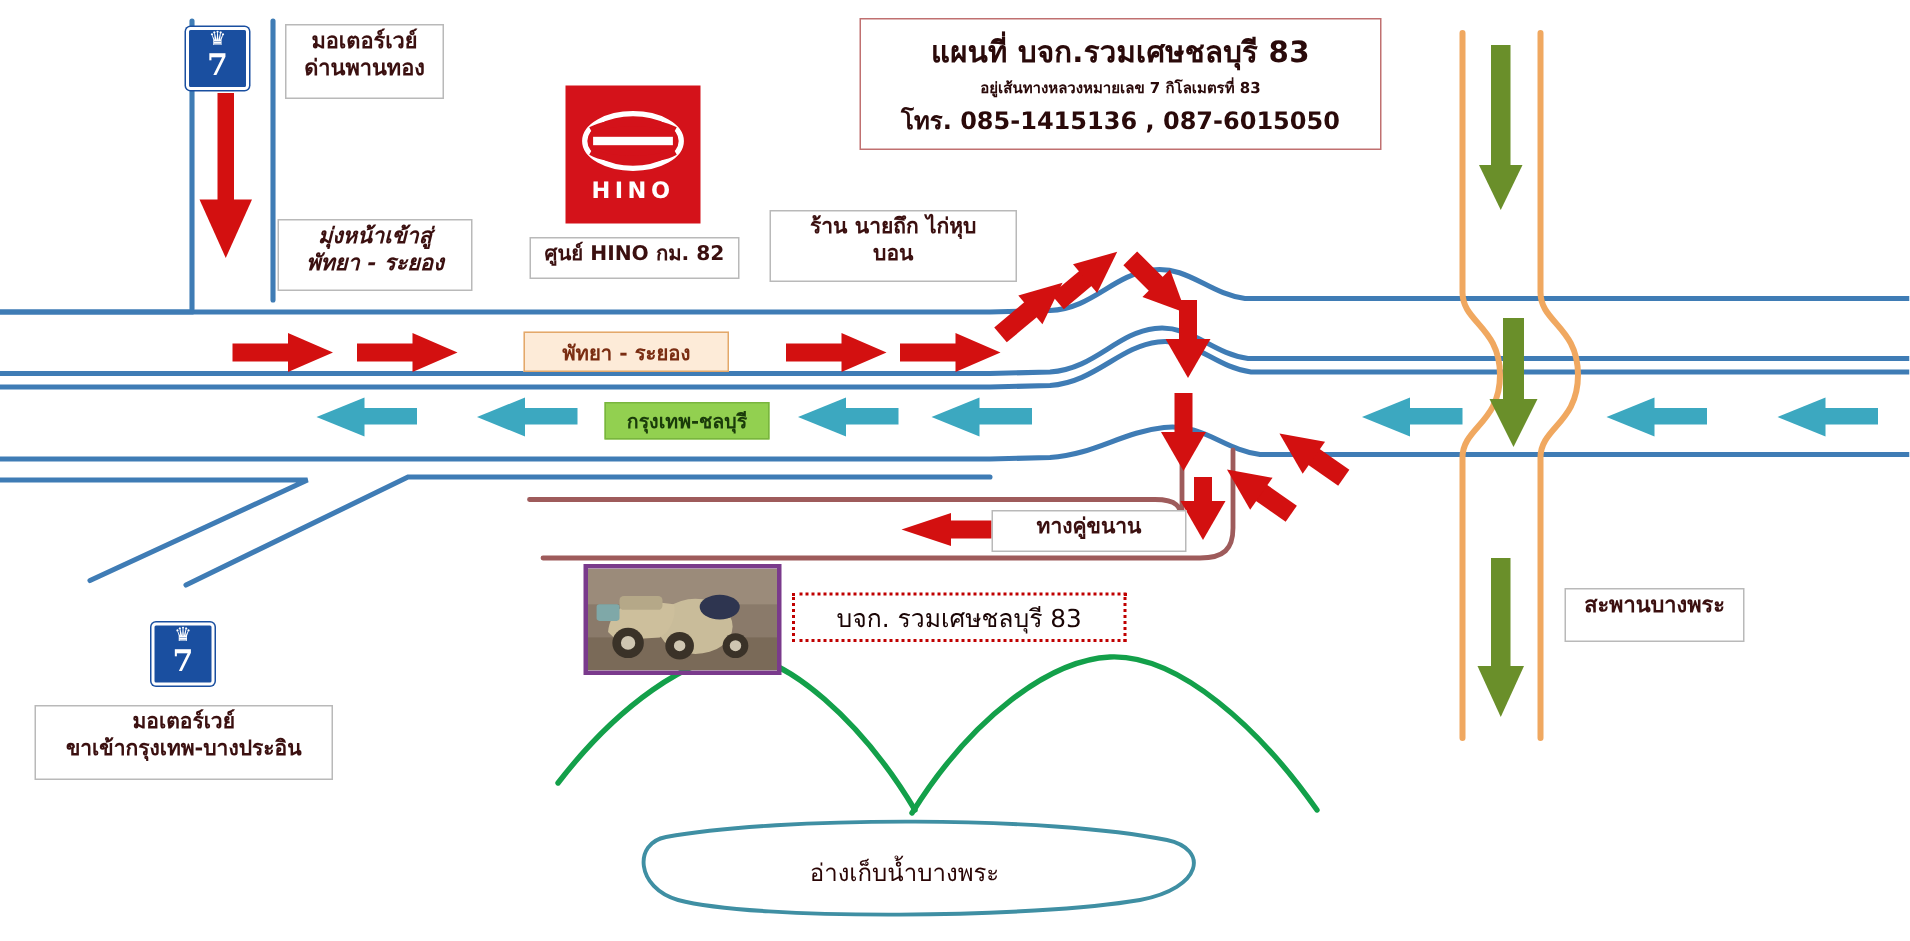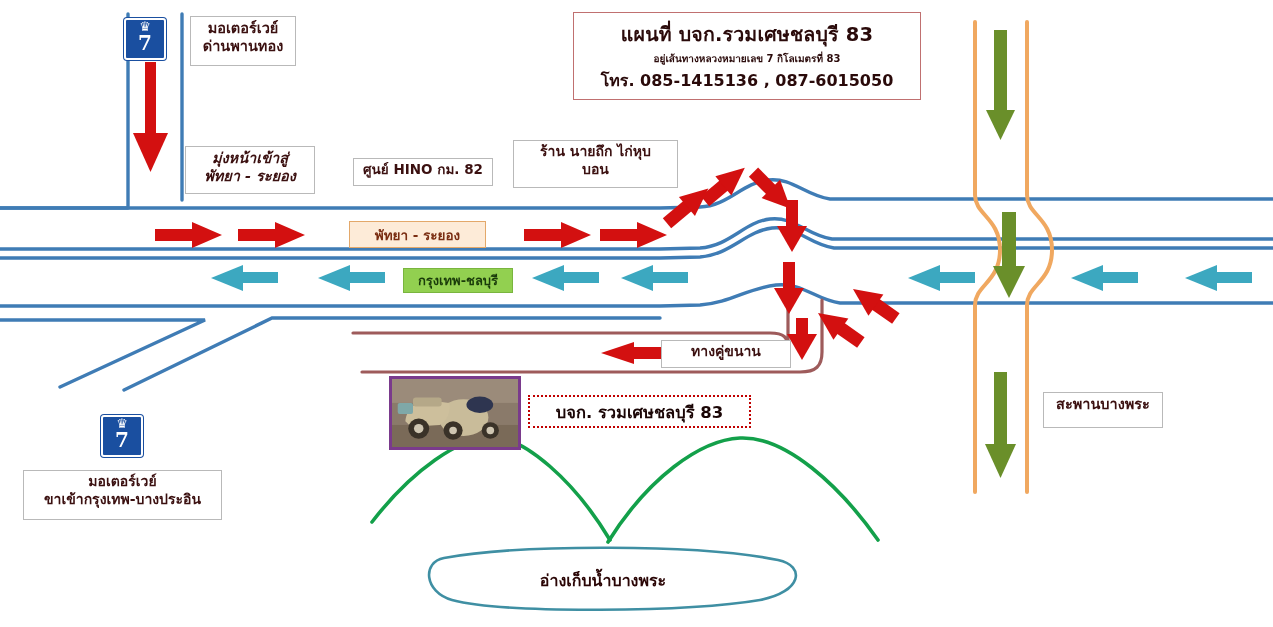--- a/index.html
+++ b/index.html
@@ -42,37 +42,37 @@
      box-sizing:border-box;background:#fdebd8;border:1px solid #e3a86a;
      color:#7a2d12;font-size:13.5px;font-weight:bold;display:flex;
      align-items:center;justify-content:center;}
   #road-tag-bangkok{position:absolute;left:403px;top:268px;width:110px;height:25px;
      box-sizing:border-box;background:#92d050;border:1px solid #79b53e;
      color:#1a3b0a;font-size:13px;font-weight:bold;display:flex;
      align-items:center;justify-content:center;}
 
   #company-tag{position:absolute;left:528px;top:395px;width:223px;height:33px;
      box-sizing:border-box;background:#ffffff;border:2px dotted #c00000;
-     color:#1a0505;font-size:16.5px;font-weight:bold;display:flex;
+     color:#1a0505;font-size:16.5px;font-weight:normal;display:flex;
      align-items:center;justify-content:center;}
 
   #photo{position:absolute;left:389px;top:376px;width:132px;height:74px;
      box-sizing:border-box;border:3px solid #7a3a8c;overflow:hidden;}
   #photo svg{display:block;width:100%;height:100%;}
 
   #lbl-motorway-top{left:190px;top:16px;width:106px;height:50px;font-size:14.5px;}
   #lbl-heading{left:185px;top:146px;width:130px;height:48px;font-size:14.5px;font-style:italic;}
   #lbl-hino{left:353px;top:158px;width:140px;height:28px;font-size:13.5px;}
   #lbl-shop{left:513px;top:140px;width:165px;height:48px;font-size:14px;}
   #lbl-parallel{left:661px;top:340px;width:130px;height:28px;font-size:14px;}
   #lbl-bridge{left:1043px;top:392px;width:120px;height:36px;font-size:14.5px;}
   #lbl-motorway-bottom{left:23px;top:470px;width:199px;height:50px;font-size:14px;}
   #lbl-reservoir{position:absolute;left:503px;top:568px;width:200px;height:26px;
-     color:#2a0505;font-size:16px;font-weight:bold;text-align:center;
-     display:flex;justify-content:center;}
+     color:#2a0505;font-size:16px;font-weight:normal;text-align:center;
+     display:flex;align-items:center;justify-content:center;}
 </style>
 </head>
 <body>
 
 <div id="map-root">
 
   <svg id="map-svg" viewBox="0 0 1273 627" xmlns="http://www.w3.org/2000/svg">
 
     <defs>
       <g id="photo-scene"></g>
@@ -255,20 +255,29 @@
   <div class="shield" style="left:124px;top:18px;">
     <div class="crown">♛</div>
     <div class="num">7</div>
   </div>
 
   <div class="shield" style="left:101px;top:415px;">
     <div class="crown">♛</div>
     <div class="num">7</div>
   </div>
 
+  <div id="hino-logo">
+    <svg class="emblem" viewBox="0 0 100 64">
+      <ellipse cx="50" cy="32" rx="46" ry="26" fill="none" stroke="#ffffff" stroke-width="5"></ellipse>
+      <path d="M10,22 C28,12 72,12 90,22" fill="none" stroke="#d4121a" stroke-width="7"></path>
+      <path d="M10,42 C28,52 72,52 90,42" fill="none" stroke="#d4121a" stroke-width="7"></path>
+      <rect x="12" y="28" width="76" height="8" fill="#ffffff"></rect>
+    </svg>
+    <div class="word">HINO</div>
+  </div>
 
   <div id="photo">
     <svg viewBox="0 0 132 74" preserveAspectRatio="none">
       <rect x="0" y="0" width="132" height="74" fill="#8a7a6a"></rect>
       <rect x="0" y="0" width="132" height="26" fill="#9b8b7a"></rect>
       <rect x="0" y="50" width="132" height="24" fill="#7a6a58"></rect>
       <ellipse cx="75" cy="42" rx="26" ry="20" fill="#c9bc9a"></ellipse>
       <path d="M14,46 C16,28 30,22 44,24 L60,26 C62,34 58,46 50,50 L20,52 Z" fill="#cdbf9c"></path>
       <rect x="22" y="20" width="30" height="10" rx="3" fill="#b5a888"></rect>
       <circle cx="28" cy="54" r="11" fill="#3a3228"></circle>

